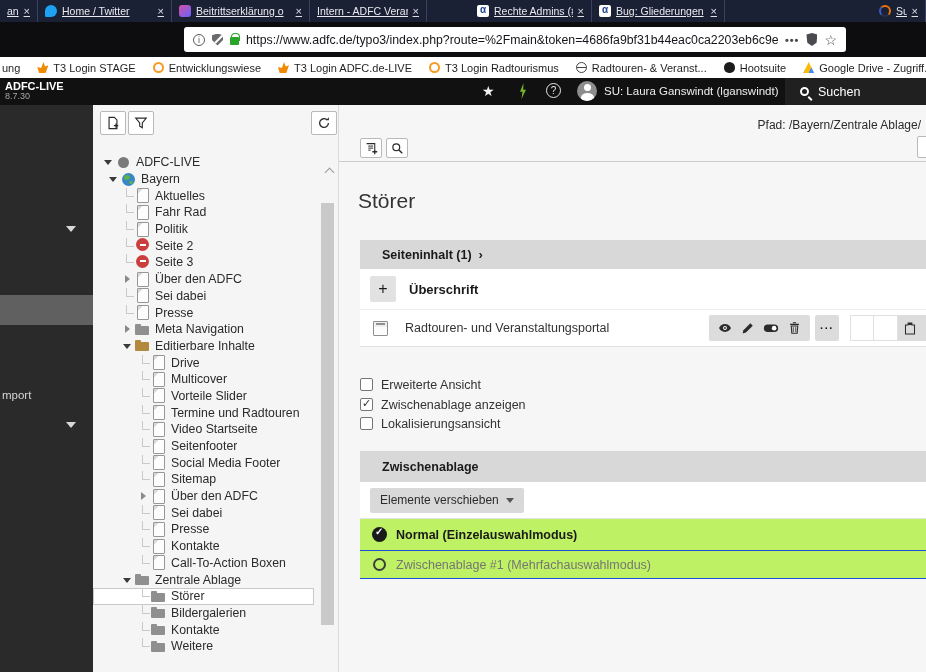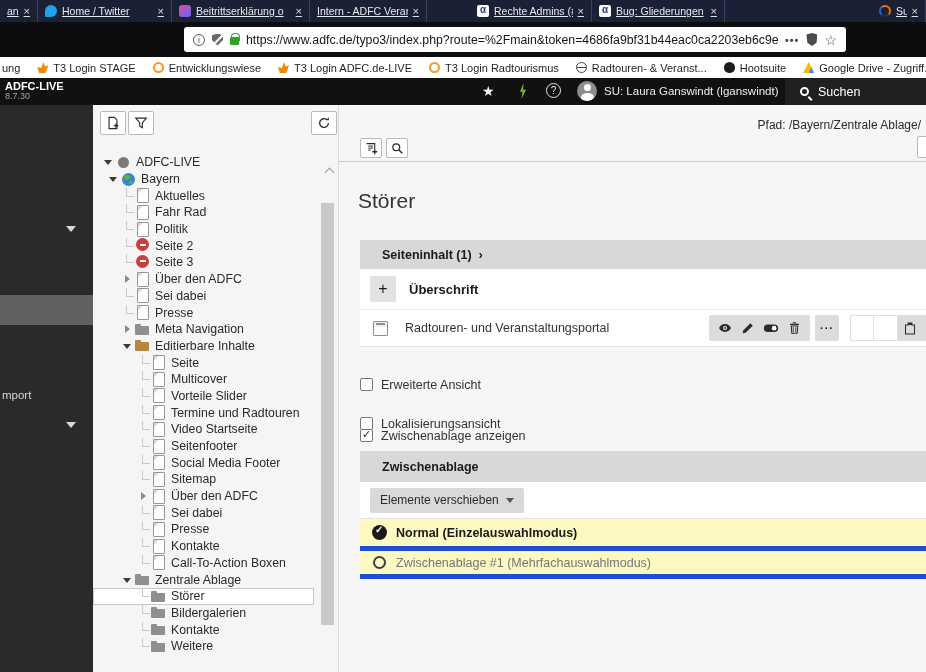--- a/index.html
+++ b/index.html
@@ -120,29 +120,29 @@
   .ceicon { width:15px; height:15px; border:1px solid #8f8f8f; background:linear-gradient(#efefef 0 0) top/100% 5px no-repeat, #fcfcfc; border-radius:1px; position:relative; }
   .ceicon::after { content:""; position:absolute; left:2px; top:1.5px; right:2px; height:2px; background:#8f8f8f; }
   .cetitle { margin-left:17px; font-size:12.5px; color:#333; }
   .ctr-g1 { position:absolute; left:349px; top:5px; width:101px; height:26px; background:#dcdcdc; border-radius:2px; display:flex; align-items:center; justify-content:space-around; padding:0 5px; }
   .ctr-more { position:absolute; left:455px; top:5px; width:24px; height:26px; background:#dcdcdc; border-radius:2px; color:#1a1a1a; font-weight:bold; font-size:11px; letter-spacing:1px; display:flex; align-items:center; justify-content:center; }
   .ctr-g2 { position:absolute; left:490px; top:5px; height:26px; display:flex; }
   .ctr-cell { width:24.2px; height:26px; border:1px solid #e0e0e0; border-left:none; background:#fff; display:flex; align-items:center; justify-content:center; }
   .ctr-cell:first-child { border-left:1px solid #e0e0e0; }
   .ctr-cell.gray { background:#dcdcdc; border-color:#dcdcdc; }
   .cbrow { position:absolute; left:21px; display:flex; gap:8px; font-size:12.5px; color:#333; height:16px; }
-  .cbrow:nth-of-type(1){ top:273px; } .cbrow:nth-of-type(2){ top:293px;margin-top:31px; } .cbrow:nth-of-type(3){ top:312px; }
+  .cbrow:nth-of-type(1){ top:273px; } .cbrow:nth-of-type(2){ top:293px; } .cbrow:nth-of-type(3){ top:312px; }
   .cbx { width:13px; height:13px; background:#fff; border:1px solid #767676; border-radius:2px; position:relative; flex:0 0 auto; }
   .cbx[data-checked="true"]::after { content:"✓"; position:absolute; left:1px; top:-2px; font-size:11px; color:#2b2b2b; }
   .sec2 { top:346px; }
   .sec2 .sec-h { height:31px; }
   .cp-row1 { height:37px; background:#fff; border-bottom:1px solid #e2e2e2; display:flex; align-items:center; padding-left:10px; }
   .movebtn { background:#d9d9d9; border-radius:2px; height:25px; display:flex; align-items:center; gap:7px; padding:0 10px; font-size:12px; color:#2b2b2b; }
   .movebtn .dcaret { width:0; height:0; border-left:4px solid transparent; border-right:4px solid transparent; border-top:5px solid #555; }
-  .cp-opt { height:32px; background:#fef9c3; border-bottom:5px solid #1d4ed8; display:flex; align-items:center; padding-left:12px; gap:9px; font-size:12.5px; }
+  .cp-opt { height:32px; background:#bef264; border-bottom:1px solid #1d4ed8; display:flex; align-items:center; padding-left:12px; gap:9px; font-size:12.5px; }
   .cp-opt:last-child { height:28px; }
   .opticon { width:15px; height:15px; position:relative; flex:0 0 auto; }
   .opticon[data-selected="true"]::before { content:""; position:absolute; inset:0; border-radius:50%; background:#1a1a1a; }
   .opticon[data-selected="true"]::after { content:"✓"; position:absolute; left:3px; top:-1px; color:#fff; font-size:10px; font-weight:bold; }
   .opticon[data-selected="false"]::before { content:""; position:absolute; left:1px; top:1px; width:9px; height:9px; border:2px solid #3d3d3d; border-radius:50%; }
   .cp-opt[data-sel="true"] .optlabel { font-weight:bold; color:#1a1a1a; }
   .cp-opt[data-sel="false"] .optlabel { color:#757575; }
   svg.ic { display:block; }
 </style>
 </head>
@@ -368,21 +368,21 @@
 
       <div class="trow" data-depth="2" data-expander="open" data-selected="false">
         <span class="exp"></span>
         <span class="ticon" data-icon="folder-special"></span>
         <span class="tlabel2">Editierbare Inhalte</span>
       </div>
 
       <div class="trow" data-depth="3" data-expander="none" data-selected="false">
         <span class="exp"></span>
         <span class="ticon" data-icon="page"></span>
-        <span class="tlabel2">Seite</span>
+        <span class="tlabel2">Drive</span>
       </div>
 
       <div class="trow" data-depth="3" data-expander="none" data-selected="false">
         <span class="exp"></span>
         <span class="ticon" data-icon="page"></span>
         <span class="tlabel2">Multicover</span>
       </div>
 
       <div class="trow" data-depth="3" data-expander="none" data-selected="false">
         <span class="exp"></span>

